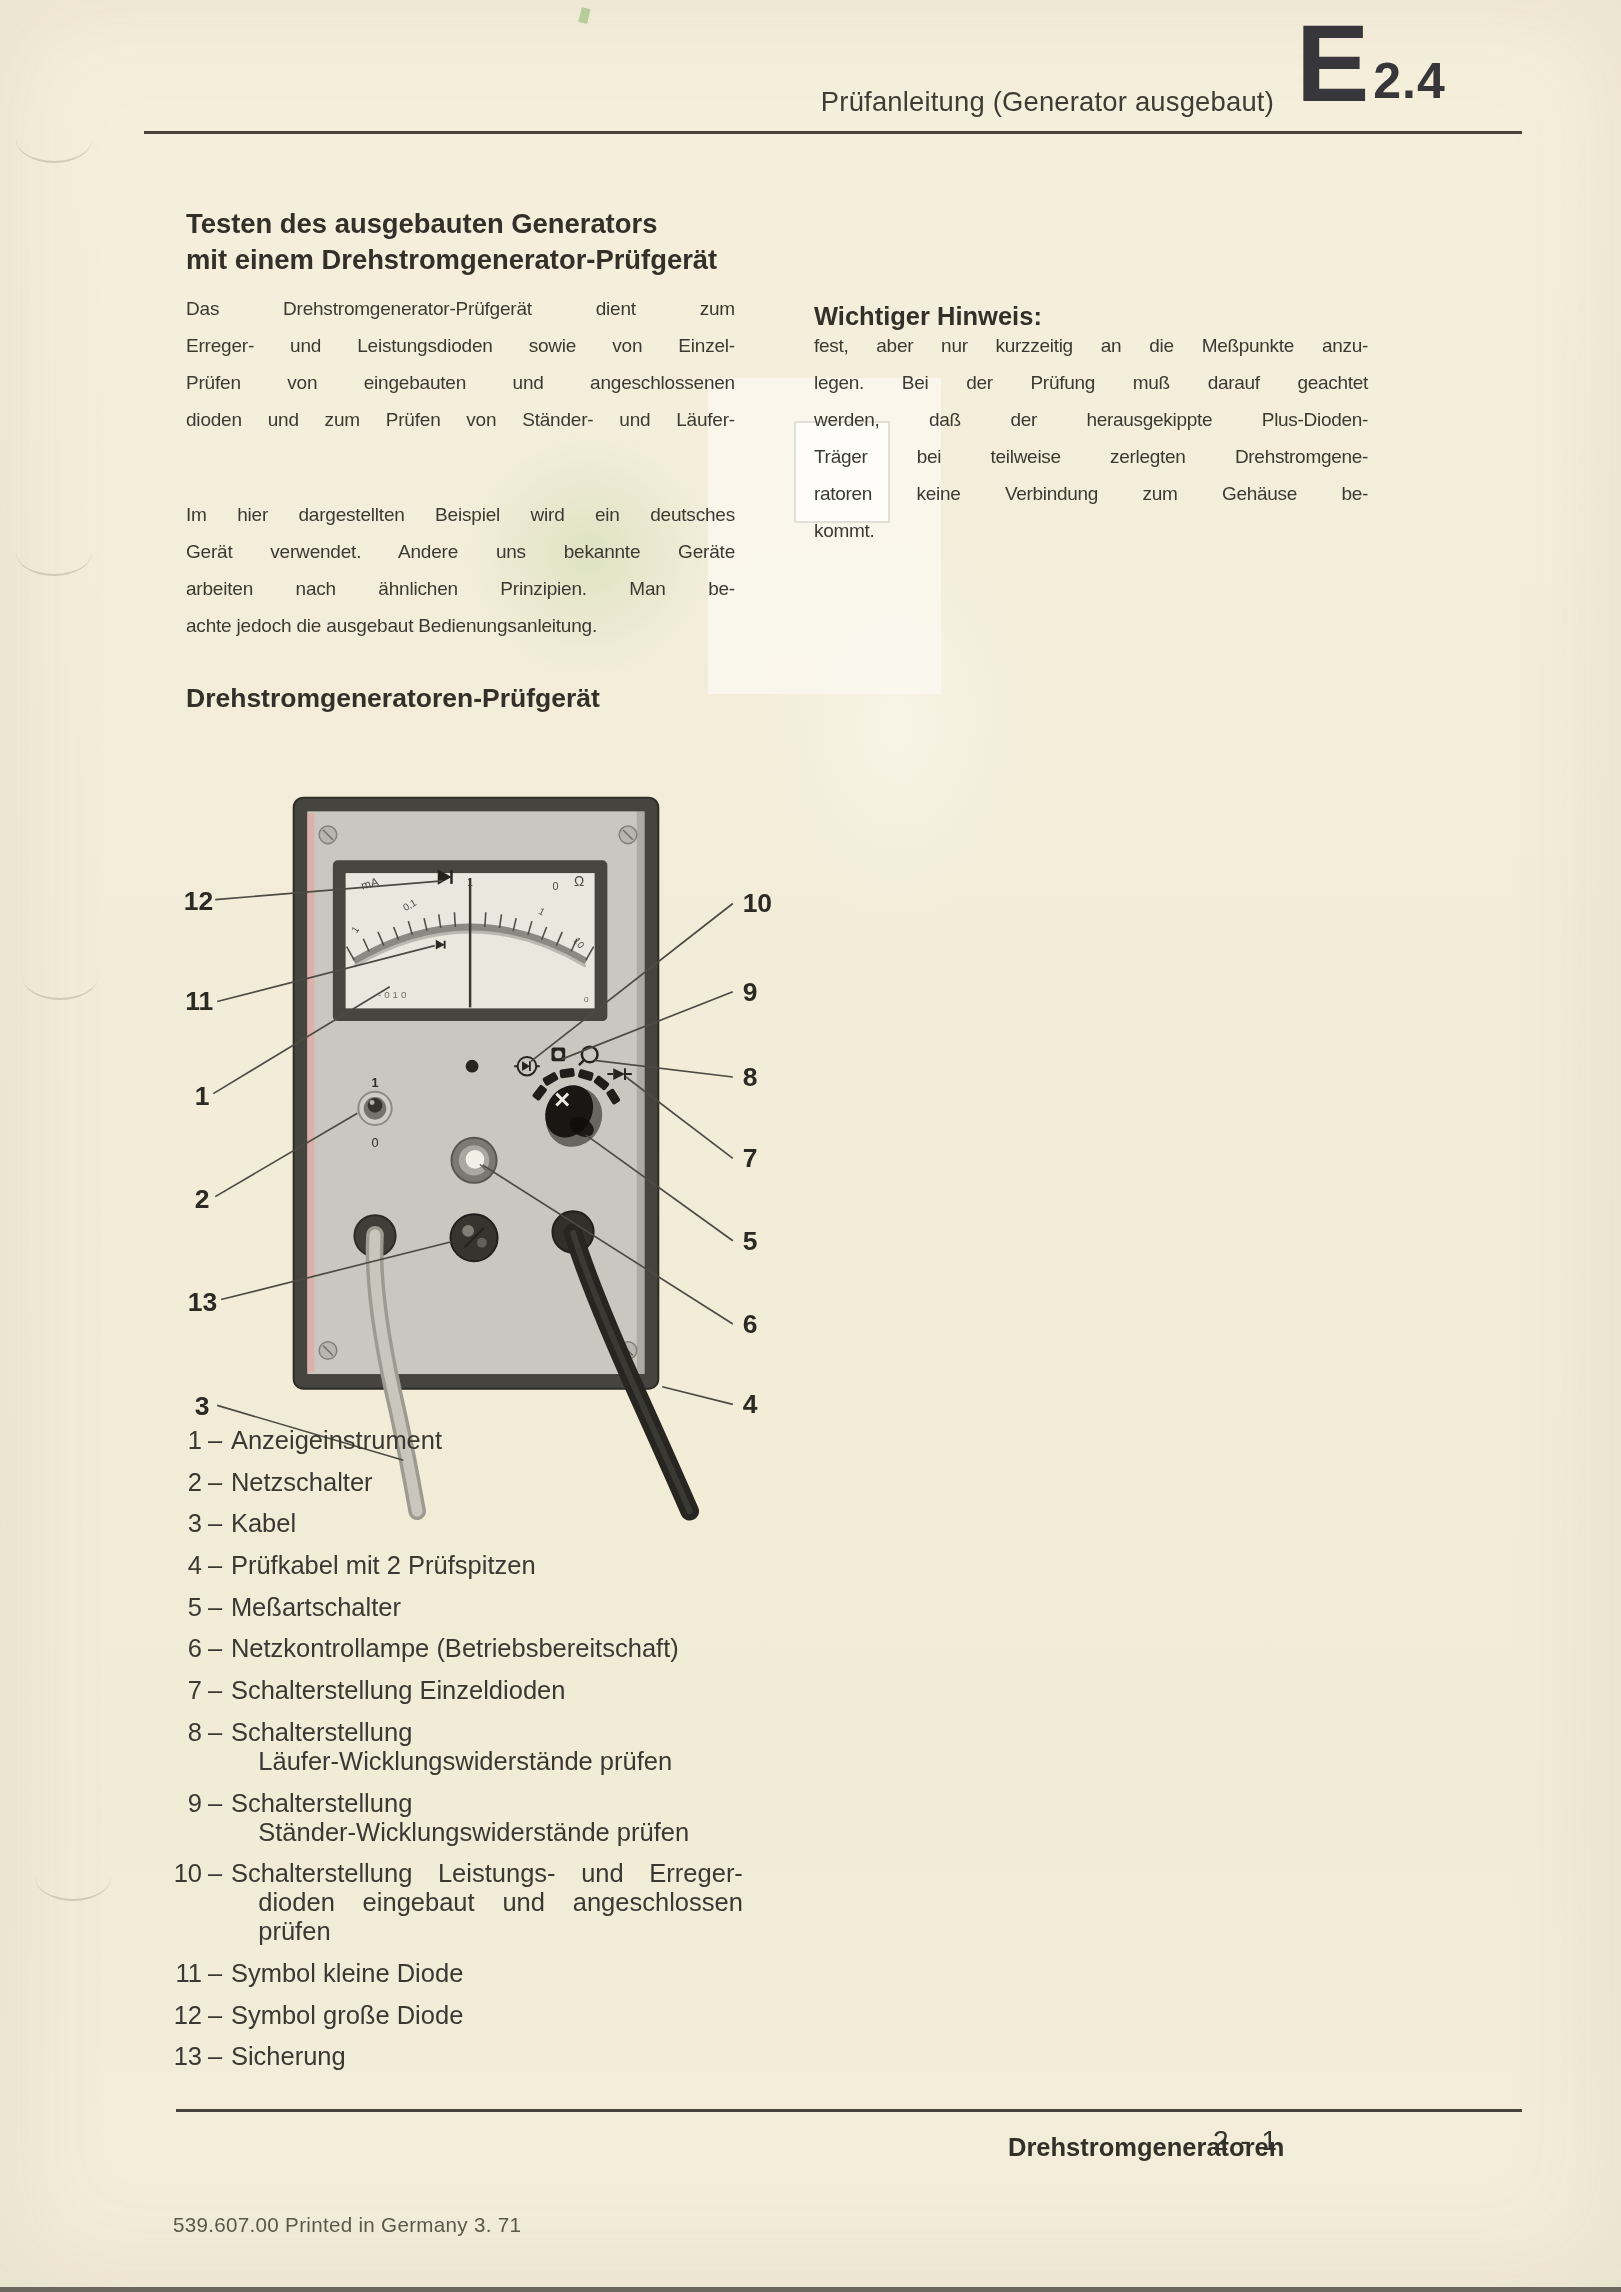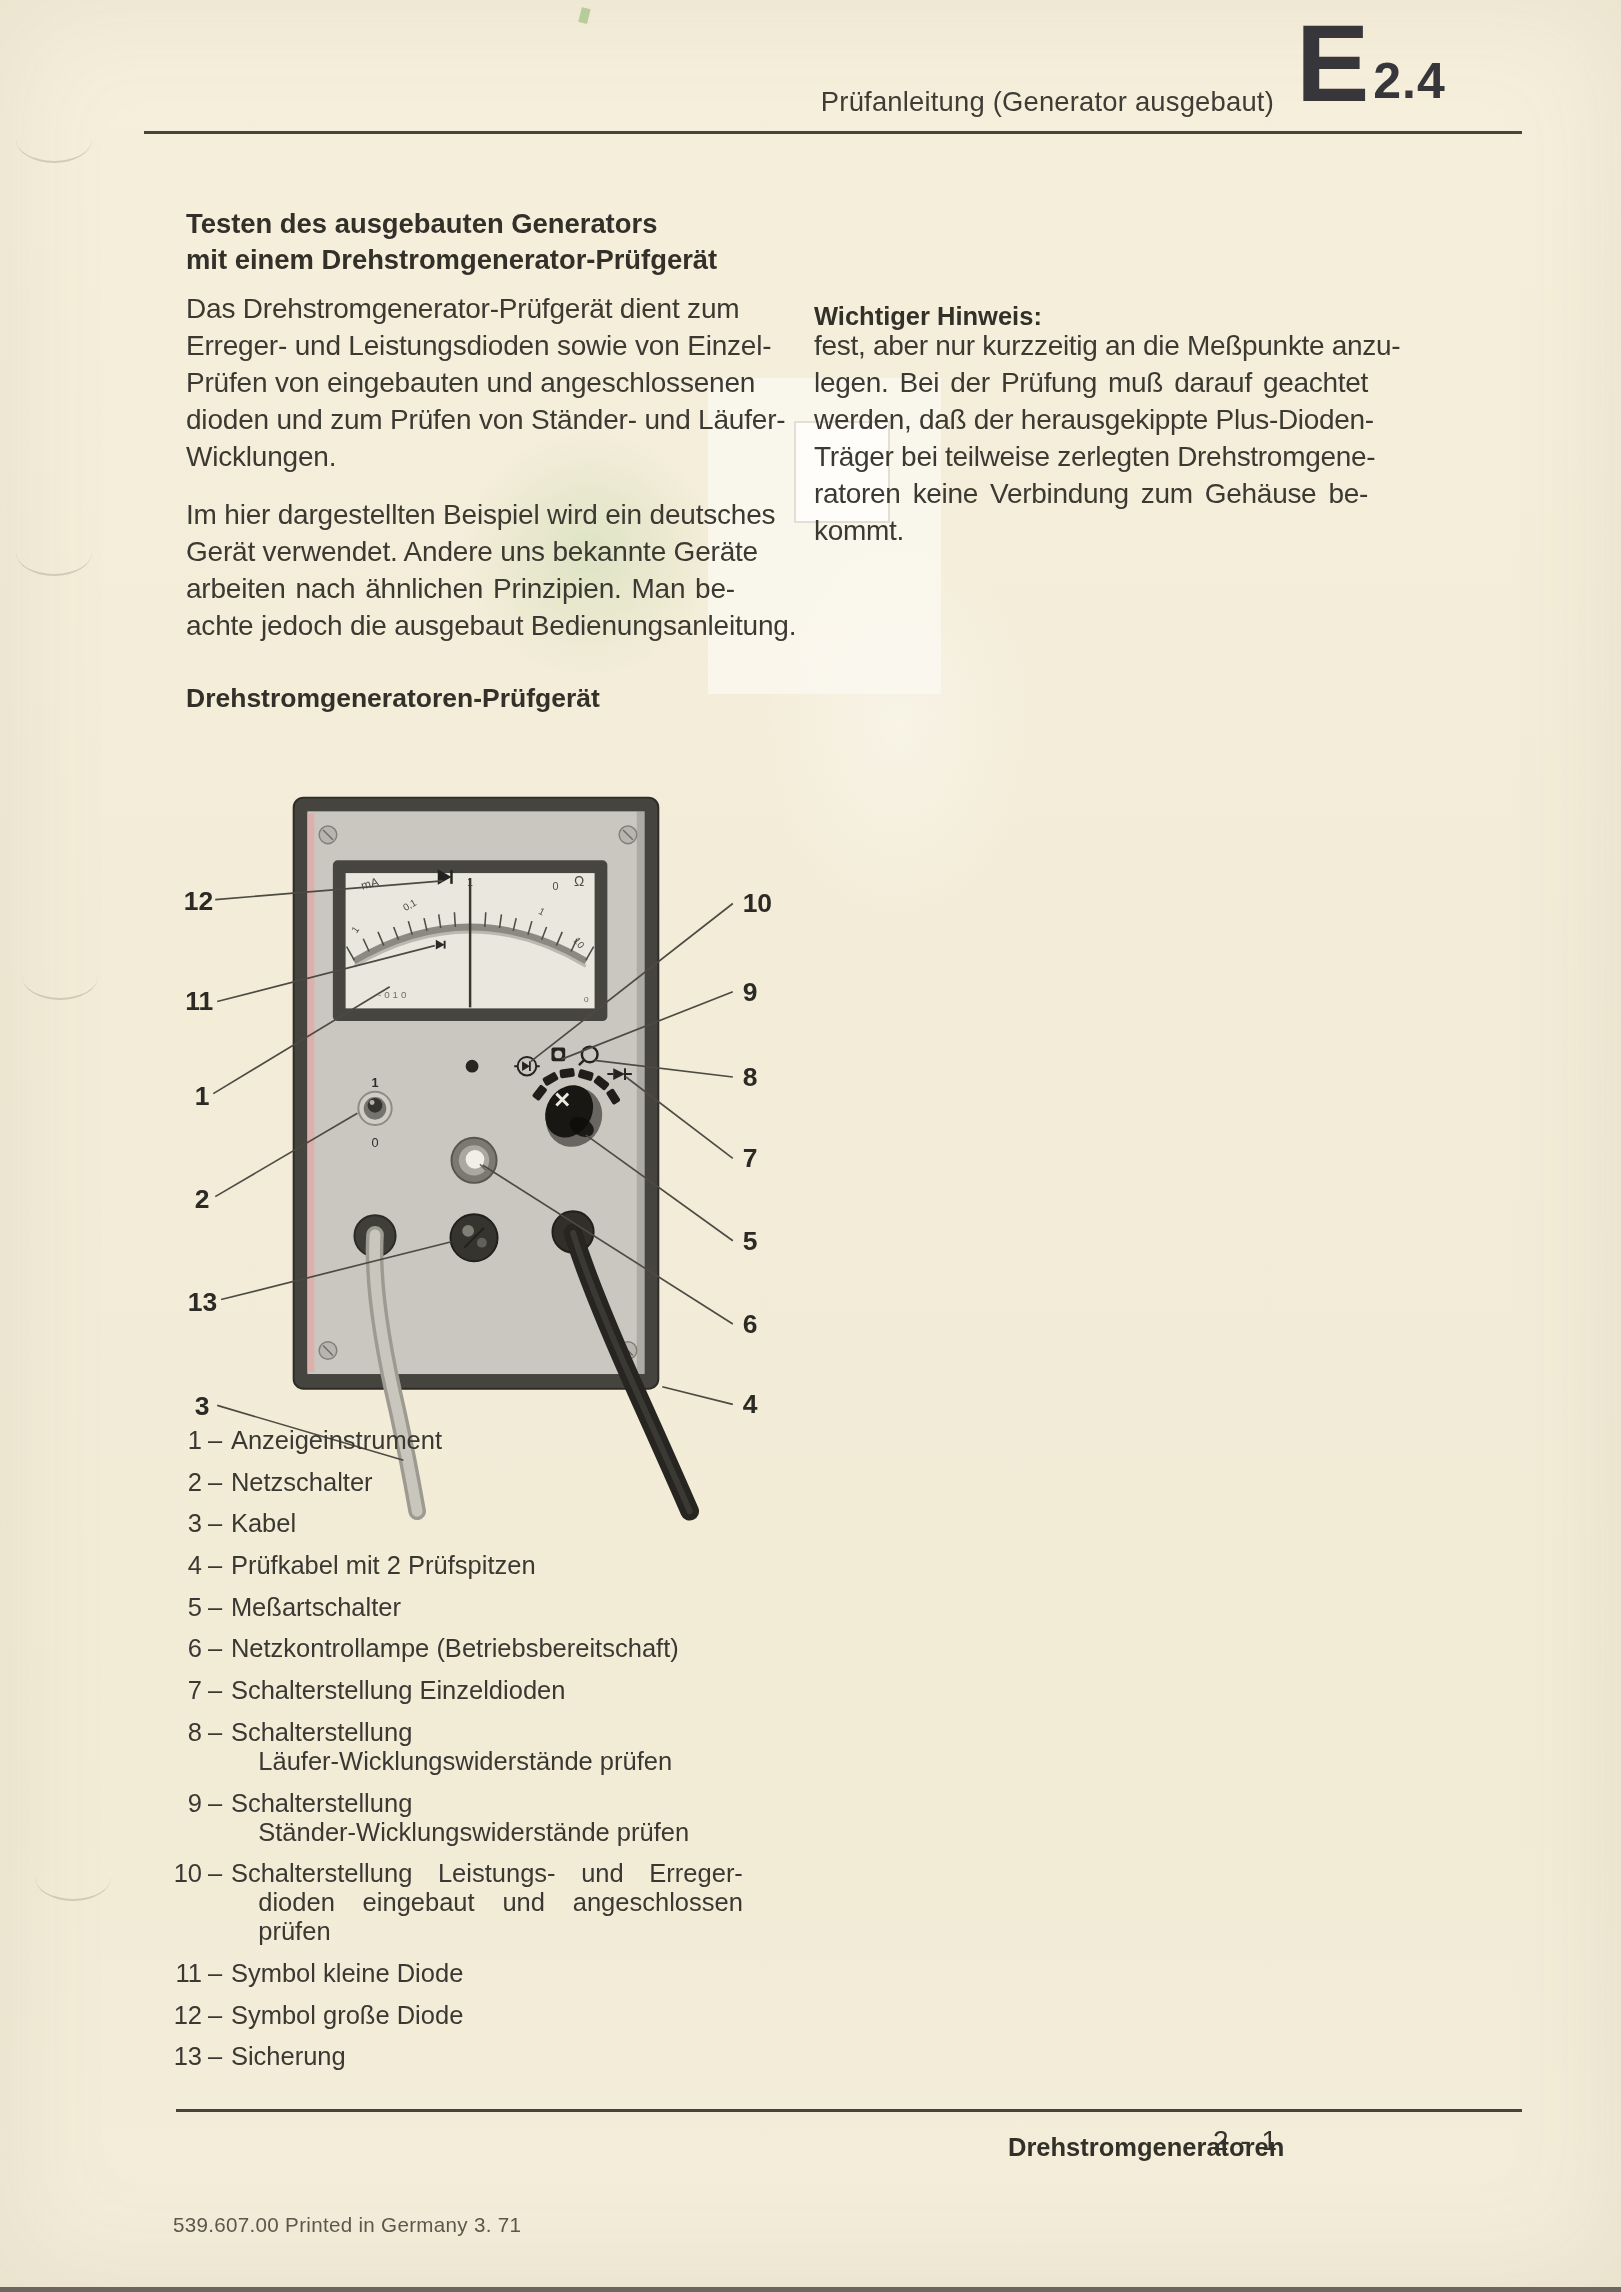--- a/index.html
+++ b/index.html
@@ -16,21 +16,21 @@
   
   .hdr-caption{position:absolute;top:86px;left:686px;width:588px;text-align:right;font-size:27.4px;color:#3f3c36;letter-spacing:0.2px;}
   .hdr-code{position:absolute;top:13.7px;left:1296px;width:235px;display:flex;align-items:flex-end;color:#37363a;}
   .hdr-letter{font-size:110px;line-height:98px;font-weight:bold;letter-spacing:-2px;}
   .hdr-num{font-size:50px;line-height:59px;font-weight:bold;margin-left:5.9px;margin-bottom:1px;letter-spacing:1px;}
   .rule{position:absolute;height:2.9px;background:#48443c;}
   .rule-top{top:131px;left:144px;width:1378px;}
   .rule-bottom{top:2109px;left:176px;width:1346px;}
   
   .doc-title{position:absolute;top:206px;left:186px;font-size:27.4px;font-weight:bold;line-height:36px;color:#33302a;}
-  .pcol{position:absolute;font-size:28px;line-height:37px;color:#3c3933;letter-spacing:-0.2px;}
+  .pcol{position:absolute;font-size:19px;line-height:37px;color:#3c3933;letter-spacing:-0.2px;}
   .pline{white-space:nowrap;}
   .jl{text-align:justify;text-align-last:justify;}
   .cont{padding-left:27.4px;}
   .p-left1{top:290px;left:186px;width:549px;}
   .p-left2{top:496px;left:186px;width:549px;}
   .notice-head{position:absolute;top:302px;left:814px;width:554px;font-size:25.5px;font-weight:bold;color:#33302a;}
   .p-right{top:327px;left:814px;width:554px;letter-spacing:-0.3px;}
   .fig-caption{position:absolute;top:683px;left:186px;font-size:26.5px;font-weight:bold;color:#33302a;}
   
   .figure-wrap{position:absolute;top:774px;left:127px;width:647px;height:755px;}
@@ -71,21 +71,20 @@
   <div class="doc-title">
     <div>Testen des ausgebauten Generators</div>
     <div>mit einem Drehstromgenerator-Prüfgerät</div>
   </div>
 
   <div class="pcol p-left1">
       <div class="pline jl">Das Drehstromgenerator-Prüfgerät dient zum</div>
       <div class="pline jl">Erreger- und Leistungsdioden sowie von Einzel-</div>
       <div class="pline jl">Prüfen von eingebauten und angeschlossenen</div>
       <div class="pline jl">dioden und zum Prüfen von Ständer- und Läufer-</div>
-      <div class="pline">Wicklungen.</div>
     </div>
   <div class="pcol p-left2">
       <div class="pline jl">Im hier dargestellten Beispiel wird ein deutsches</div>
       <div class="pline jl">Gerät verwendet. Andere uns bekannte Geräte</div>
       <div class="pline jl">arbeiten nach ähnlichen Prinzipien. Man be-</div>
       <div class="pline">achte jedoch die ausgebaut Bedienungsanleitung.</div>
     </div>
   <div class="notice-head">Wichtiger Hinweis:</div>
   <div class="pcol p-right">
       <div class="pline jl">fest, aber nur kurzzeitig an die Meßpunkte anzu-</div>

